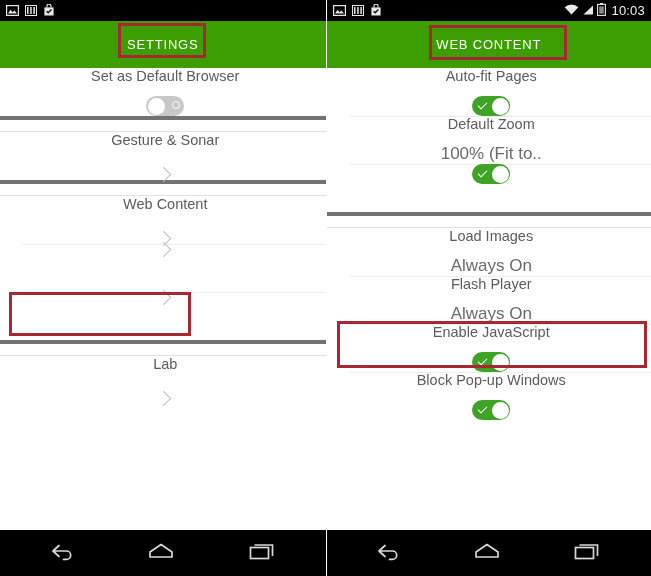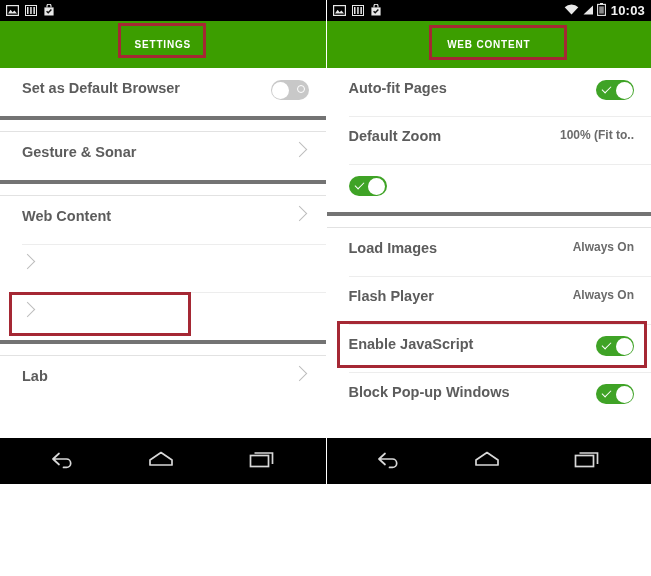--- a/index.html
+++ b/index.html
@@ -13,26 +13,25 @@
     font-family: "Liberation Sans", sans-serif;
     overflow: hidden;
   }
   .screens {
     display: flex;
     width: 651px;
     height: 576px;
   }
   .phone {
     position: relative;
-    height: 484px;
+    height: 576px;
     background: #b91c1c;
     display: flex;
     flex-direction: column;
     overflow: hidden;
-    font-weight: bold;
   }
   .phone.left  { width: 326px; }
   .phone.right { width: 325px; border-left: 1px solid #ffffff; }
 
   
   .statusbar {
     height: 21px;
     background: #000000;
     flex: 0 0 21px;
     display: flex;
@@ -61,21 +60,21 @@
     flex: 0 0 47px;
     height: 47px;
     background: #3c9e00;
     display: flex;
     align-items: center;
     justify-content: center;
     position: relative;
   }
   .appbar-title {
     color: #ffffff;
-    font-size: 10px;
+    font-size: 13px;
     letter-spacing: 0.8px;
     font-family: "Liberation Sans", sans-serif;
   }
 
   
   .list {
     flex: 1 1 auto;
     background: #ffffff;
     position: relative;
     overflow: hidden;
@@ -85,44 +84,45 @@
     border-top: 4px solid #737373;
   }
   .gap {
     height: 11px;
     background: #ffffff;
     border-bottom: 1px solid #e2e2e2;
   }
   .row {
     height: 48px;
     display: flex;
-    align-items: flex-start;
-    padding: 12px 17px 0 22px;
+    align-items: center;
+    padding: 0 17px 0 22px;
     box-sizing: border-box;
     position: relative;
+    flex-direction: column;
   }
   .row + .row::before {
     content: "";
     position: absolute;
     left: 22px;
     right: 0;
     top: 0;
     height: 1px;
     background: #ededed;
   }
   .row-label {
     color: #5c5c5c;
     font-size: 14.5px;
     flex: 1 1 auto;
     white-space: nowrap;
     font-family: "Liberation Sans", sans-serif;
   }
   .row-value {
     color: #6b6b6b;
-    font-size: 12px;
+    font-size: 17px;
     white-space: nowrap;
     font-family: "Liberation Sans", sans-serif;
   }
   .chevron {
     width: 10px;
     height: 10px;
     border-right: 1.6px solid #bdbdbd;
     border-top: 1.6px solid #bdbdbd;
     transform: rotate(45deg);
     margin-right: 4px;

